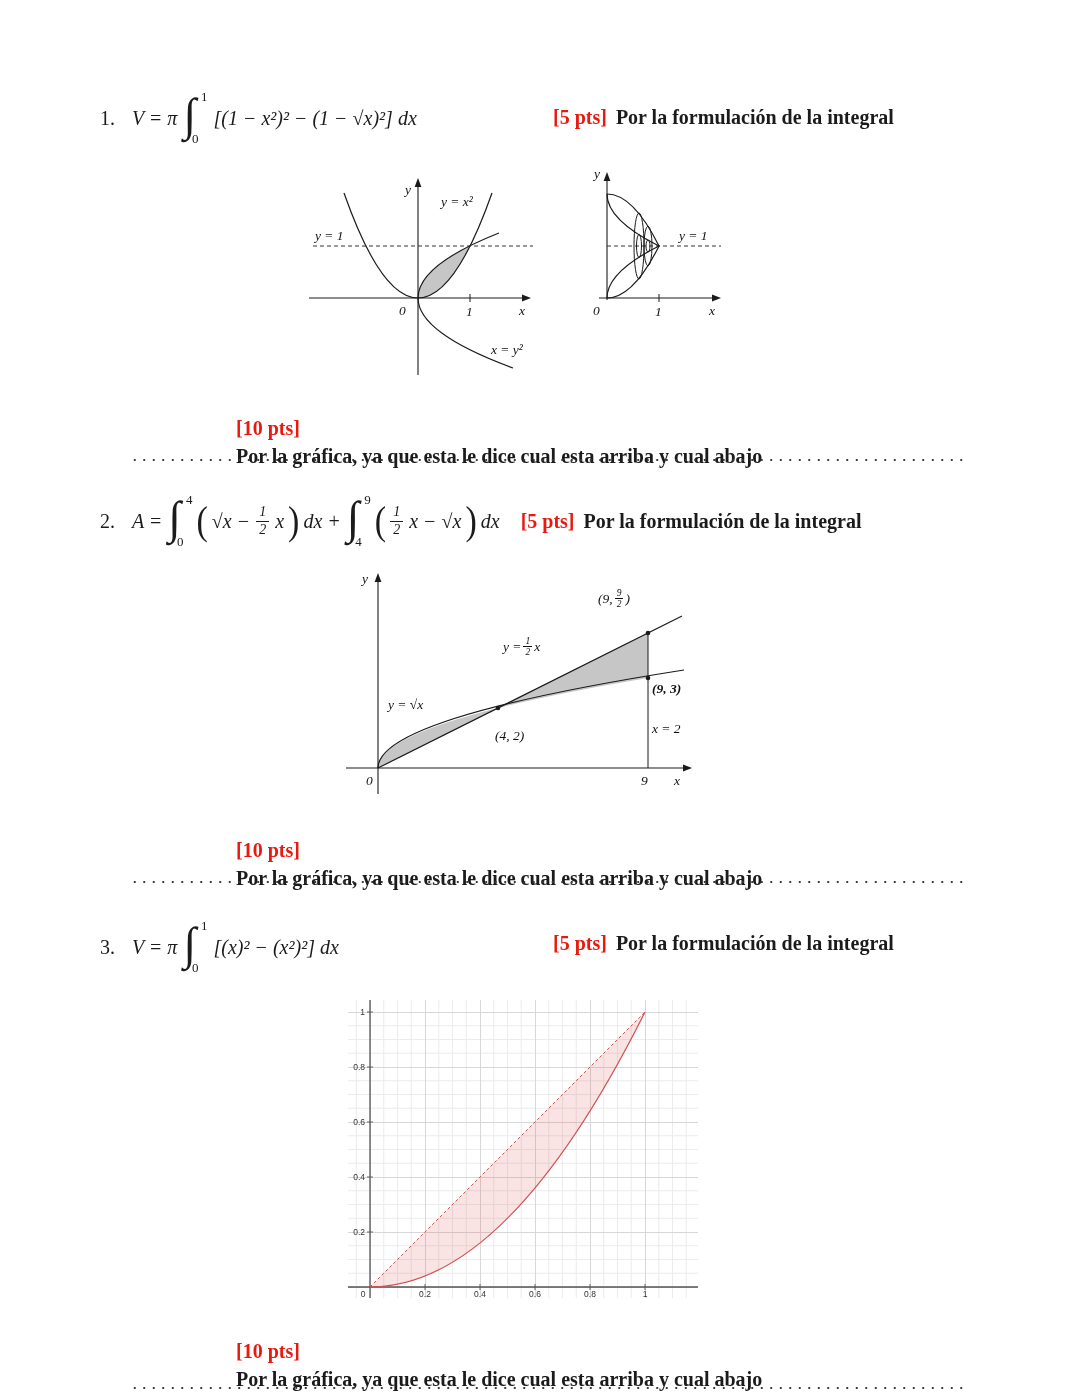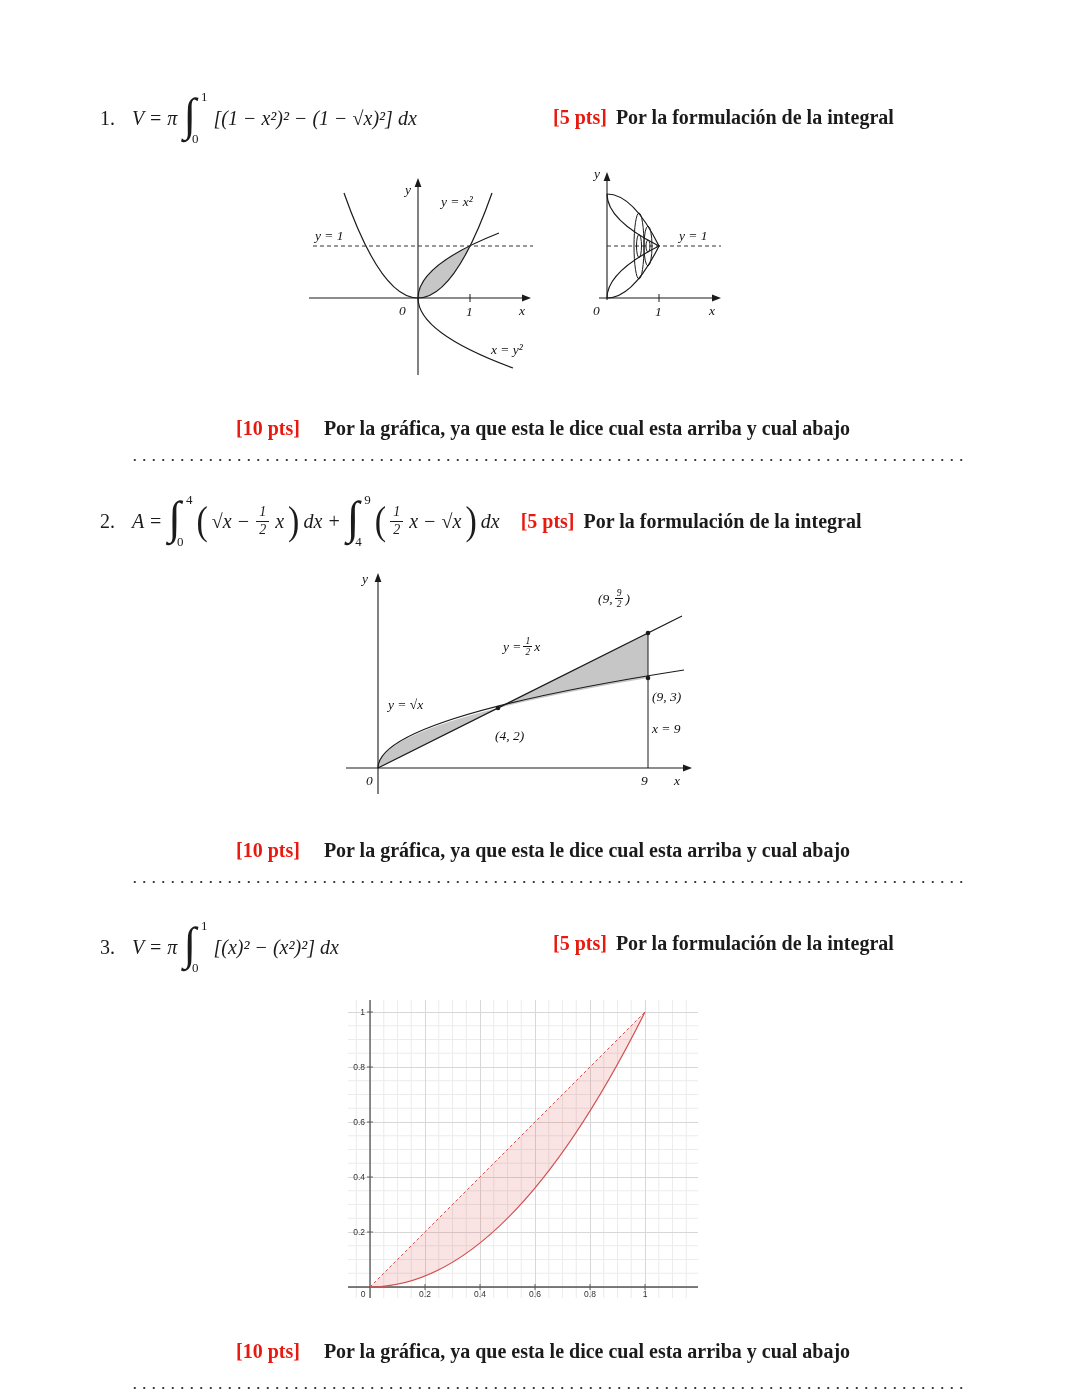--- a/index.html
+++ b/index.html
@@ -23,21 +23,21 @@
   .frac {display:inline-flex; flex-direction:column; align-items:center; line-height:1.15; font-size:14px; font-style:italic; margin:0 3px;}
   .frac .fnum {border-bottom:1.2px solid #1b1b1b; padding:0 3px;}
   .frac .fden {padding:0 3px;}
   .bigp {display:inline-block; font-size:34px; line-height:1; transform:scaleY(1.2); font-style:normal; margin:0 1px;}
 
   .pts-row {position:absolute; display:flex; gap:9px; font-size:20px; font-weight:bold; white-space:nowrap;}
   .red {font-weight:bold;}
   .bold {font-weight:bold;}
   .pts-inline {display:inline-flex; gap:9px; font-weight:bold; margin-left:18px; font-style:normal;}
 
-  .grade-row {position:absolute; display:flex; gap:24px; font-size:20px; font-weight:bold; white-space:nowrap;}
+  .grade-row {position:absolute; display:flex; gap:5px; font-size:20px; font-weight:bold; white-space:nowrap;flex-direction:column;}
 
   .dotline {
     position:absolute; left:130px; width:837px; height:4px;
     background-image:radial-gradient(circle, #3a3a3a 1.2px, transparent 1.45px);
     background-size:9.5px 4px; background-repeat:repeat-x; background-position:0 50%;
   }
 
   
   .fig {position:absolute;}
   .fig svg {display:block;}
@@ -204,22 +204,22 @@
     </span>
     <span class="flabel fl-flex" style="left:258px; top:20px;">
       <span>(9,</span>
       <span class="ffrac">
         <span class="fnum">9</span>
         <span class="fden">2</span>
       </span>
       <span>)</span>
     </span>
     <span class="flabel" style="left:155px; top:161px;text-align:center;">(4, 2)</span>
-    <span class="flabel" style="left:312px; top:122px;">(9, 3)</span>
-    <span class="flabel" style="left:312px; top:154px;">x = 9</span>
+    <span class="flabel" style="left:312px; top:114px;font-weight:bold;">(9, 3)</span>
+    <span class="flabel" style="left:312px; top:154px;">x = 2</span>
     <span class="flabel" style="left:26px; top:206px;">0</span>
     <span class="flabel" style="left:301px; top:206px;">9</span>
     <span class="flabel" style="left:334px; top:206px;">x</span>
   </div>
 
   <div class="grade-row" style="left:236px; top:839px;">
     <span class="red" style="color: rgb(232, 25, 15);">[10 pts]</span>
     <span class="bold">Por la gráfica, ya que esta le dice cual esta arriba y cual abajo</span>
   </div>
   <div class="dotline" style="top:880px;"></div>

